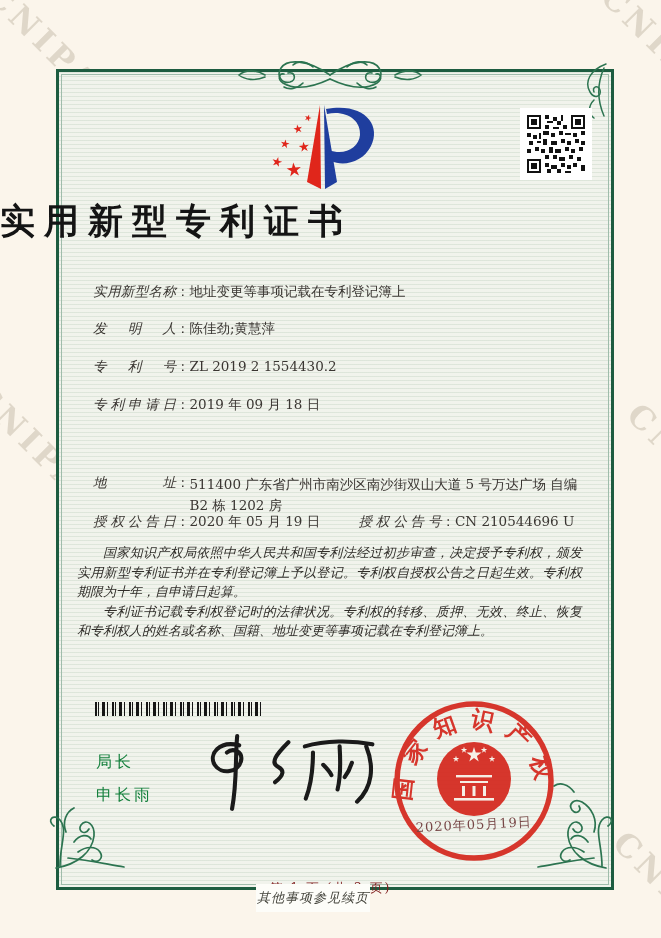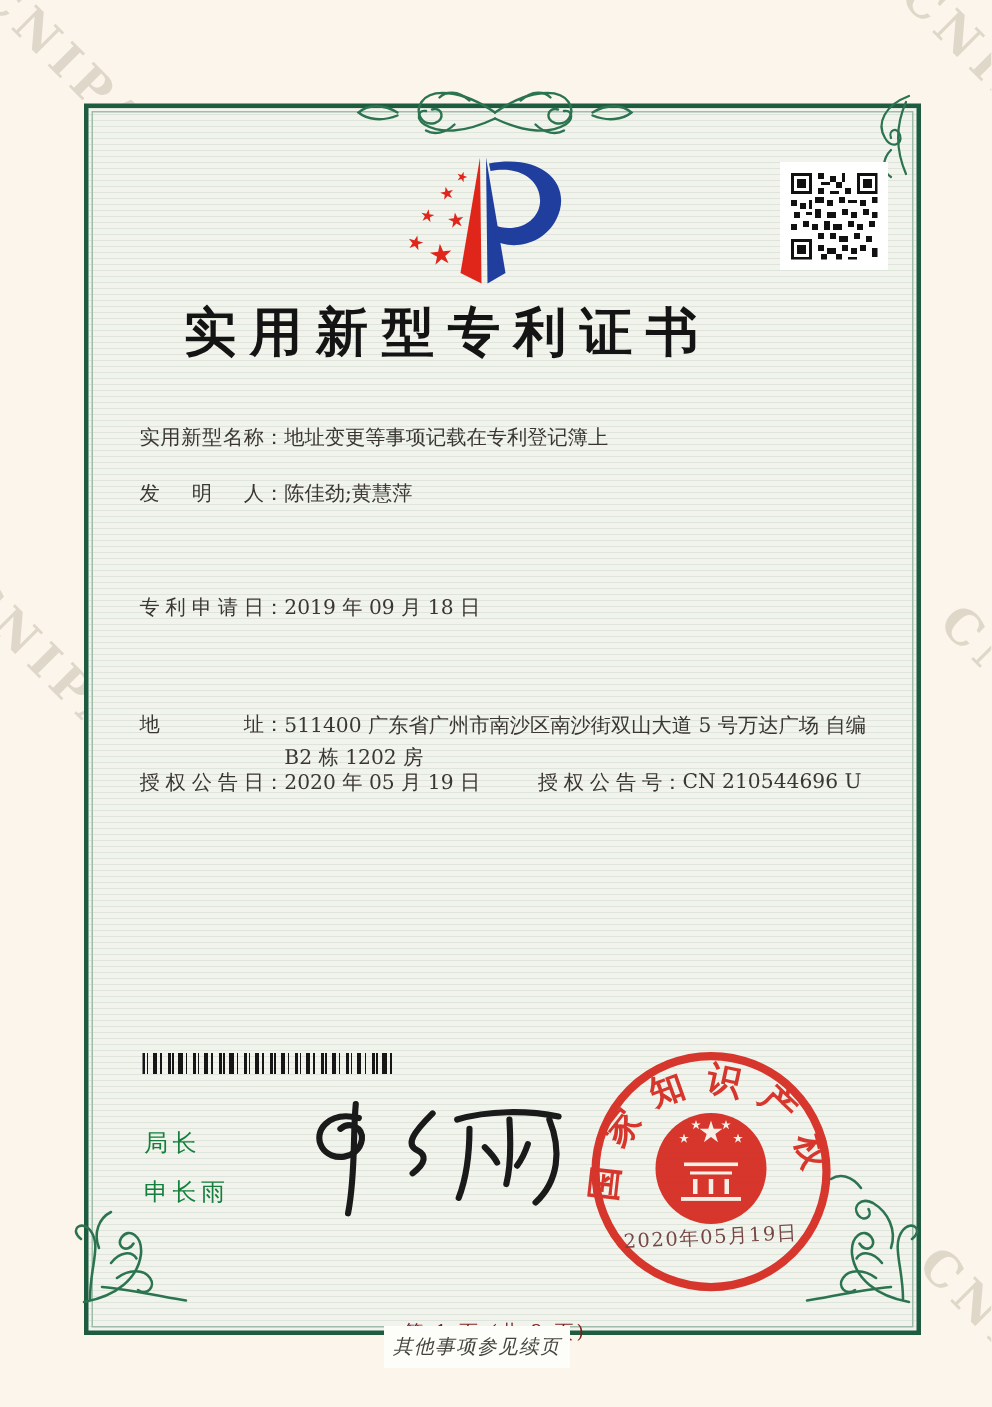--- a/index.html
+++ b/index.html
@@ -15,43 +15,43 @@
   .frame{position:absolute;left:56px;top:69px;width:552px;height:815px;
          border:3px solid #1d5c40;background:#f1f3ec;
          background-image:repeating-linear-gradient(180deg,rgba(120,160,125,.16) 0 1px,rgba(0,0,0,0) 1px 4px);}
   .frame::before{content:"";position:absolute;inset:2px;border:1px solid #9fbcab;pointer-events:none;}
   .orn{position:absolute;pointer-events:none;}
   
   .certno{position:absolute;left:88px;top:112px;font-size:13.5px;letter-spacing:2px;color:#3a3632;}
   .logo{position:absolute;left:268px;top:102px;width:118px;height:92px;}
   .qrbox{position:absolute;left:520px;top:108px;width:72px;height:72px;background:#fff;}
   .qrbox svg{position:absolute;left:7px;top:7px;width:58px;height:58px;}
-  .title{position:absolute;left:0;top:198px;width:597px;text-align:center;
+  .title{position:absolute;left:0;top:198px;width:597px;
          font-size:35px;font-weight:bold;letter-spacing:9px;color:#141414;}
   
   .frow{position:absolute;left:93px;font-size:13.5px;color:#3a3632;white-space:nowrap;}
-  .fl{display:inline-block;width:83px;text-align:justify;text-align-last:justify;vertical-align:top;}
+  .fl{display:inline-block;width:83px;text-align:justify;text-align-last:justify;vertical-align:top;font-style:italic;}
   .fv{display:inline-block;vertical-align:top;}
   .fv.wrap{white-space:normal;width:388px;line-height:21px;}
   .pair2{margin-left:34px;}
   
   .paras{position:absolute;left:77px;top:543px;width:505px;font-size:13px;
          line-height:19.5px;text-align:justify;color:#2f2c28;font-style:italic;}
   .paras p{margin:0;text-indent:2em;}
   
   .barcode{position:absolute;left:95px;top:702px;width:168px;height:14px;
     background:repeating-linear-gradient(90deg,#161616 0 2px,transparent 2px 3px,#161616 3px 4px,transparent 4px 7px,#161616 7px 10px,transparent 10px 12px,#161616 12px 13px,transparent 13px 17px);}
   .officer{position:absolute;left:96px;top:752px;font-size:16px;color:#15803d;
            font-family:"DejaVu Sans","Liberation Sans",sans-serif;}
   .officer div{margin-bottom:12px;letter-spacing:3px;}
   .sig{position:absolute;left:198px;top:731px;width:190px;height:84px;}
   .seal{position:absolute;left:388px;top:695px;width:172px;height:172px;opacity:.93;}
   .pageind{position:absolute;left:0;top:880px;width:661px;text-align:center;
            font-size:12.5px;letter-spacing:2px;color:#7f1d1d;}
-  .footnote{position:absolute;left:256px;top:884px;width:124px;height:28px;background:#fdfdf9;
+  .footnote{position:absolute;left:256px;top:884px;width:114px;height:28px;background:#fdfdf9;
             display:flex;align-items:center;justify-content:center;font-size:13px;
             color:#45453d;letter-spacing:1px;font-style:italic;}
 </style>
 </head>
 <body>
 
 <div class="page">
 
   <span class="wm out" style="left:-28px;top:20px">CNIPA</span>
   <span class="wm out" style="left:586px;top:22px">CNIPA</span>
@@ -154,31 +154,38 @@
   </div>
 
   <div class="title">实用新型专利证书</div>
 
   <div class="frow" style="top:283px">
     <span class="fl">实用新型名称</span><span>：</span><span class="fv">地址变更等事项记载在专利登记簿上</span>
   </div>
   <div class="frow" style="top:320px">
     <span class="fl">发明人</span><span>：</span><span class="fv">陈佳劲;黄慧萍</span>
   </div>
+  <div class="frow" style="top:358px">
+    <span class="fl">专利号</span><span>：</span><span class="fv">ZL 2019 2 1554430.2</span>
+  </div>
   <div class="frow" style="top:396px">
     <span class="fl">专利申请日</span><span>：</span><span class="fv">2019 年 09 月 18 日</span>
   </div>
   <div class="frow" style="top:474px">
     <span class="fl">地址</span><span>：</span><span class="fv wrap">511400 广东省广州市南沙区南沙街双山大道 5 号万达广场 自编 B2 栋 1202 房</span>
   </div>
   <div class="frow" style="top:513px">
     <span class="fl">授权公告日</span><span>：</span><span class="fv">2020 年 05 月 19 日</span>
     <span class="fl pair2">授权公告号</span><span>：</span><span class="fv">CN 210544696 U</span>
   </div>
 
+  <div class="paras">
+    <p>国家知识产权局依照中华人民共和国专利法经过初步审查，决定授予专利权，颁发实用新型专利证书并在专利登记簿上予以登记。专利权自授权公告之日起生效。专利权期限为十年，自申请日起算。</p>
+    <p>专利证书记载专利权登记时的法律状况。专利权的转移、质押、无效、终止、恢复和专利权人的姓名或名称、国籍、地址变更等事项记载在专利登记簿上。</p>
+  </div>
 
   <div class="barcode"></div>
 
   <div class="officer">
     <div>局长</div>
     <div>申长雨</div>
   </div>
 
   <svg class="sig" viewBox="0 0 185 82">
     <g stroke="#1a1a1a" stroke-width="4" fill="none" stroke-linecap="round" stroke-linejoin="round">

